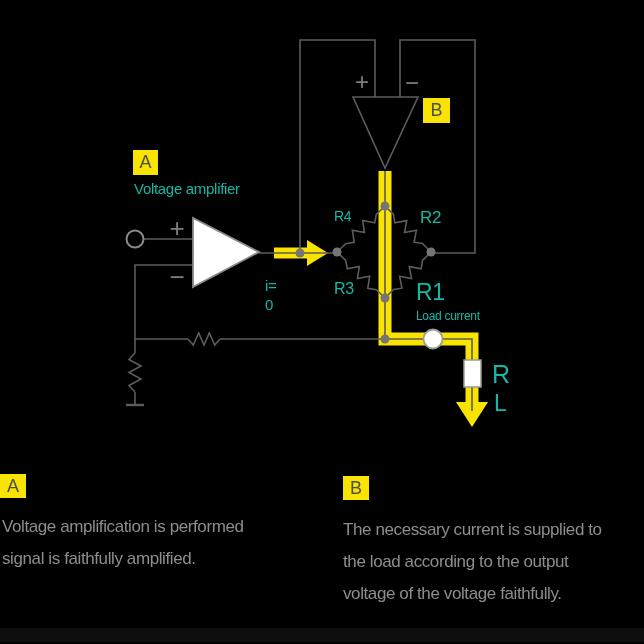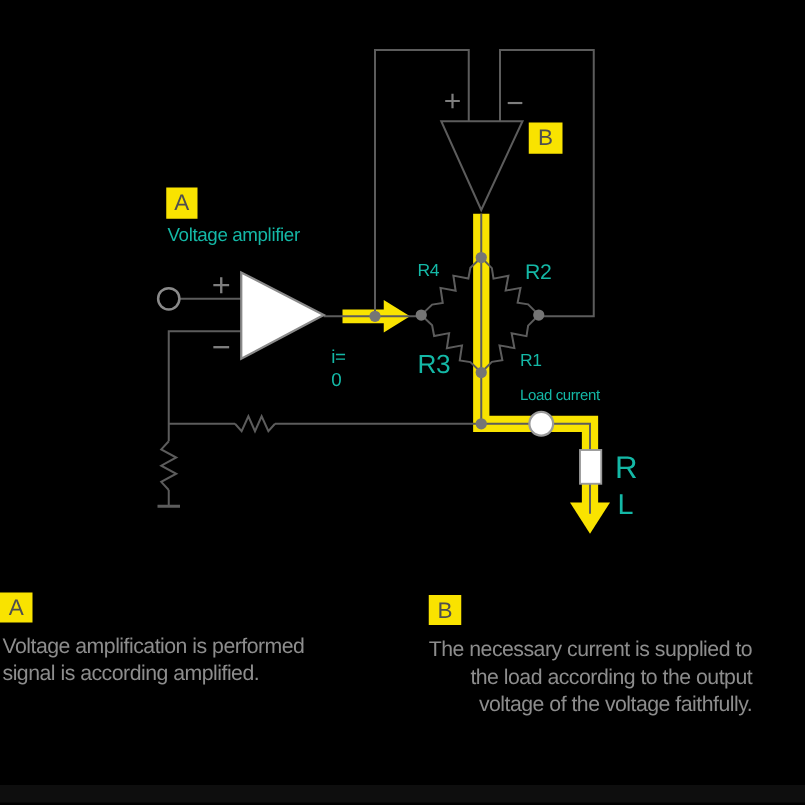--- a/index.html
+++ b/index.html
@@ -9,21 +9,21 @@
   }
   .stage svg{position:absolute;left:0;top:0;}
   .lbl{position:absolute;color:#14b8a6;letter-spacing:-0.3px;line-height:1;white-space:nowrap;}
   .tag{
     position:absolute;background:#F9E300;color:#4F4F4F;
     display:flex;align-items:center;justify-content:center;
     font-size:18px;letter-spacing:0;
   }
   .sign{position:absolute;color:#7E7E7E;font-size:24px;line-height:1;width:20px;text-align:center;}
   .note{position:absolute;color:#8D8D8D;font-size:17px;line-height:22px;letter-spacing:-0.4px;}
-  .note span{display:block;}
+  .note span{display:block;margin-top:10px;}
   .ieq span{display:block;}
   .footer-bar{position:absolute;left:0;top:628px;width:644px;height:14px;background:#0E0E0E;}
 </style>
 </head>
 <body>
 
 <div class="stage">
 
   <svg width="644" height="644" viewBox="0 0 644 644">
 
@@ -80,34 +80,34 @@
     <span>i=</span>
     <span>0</span>
   </div>
 
   <div class="tag" style="left:423px;top:98px;width:27px;height:25px;">B</div>
   <div class="sign" style="left:352px;top:70px;">+</div>
   <div class="sign" style="left:402px;top:71px;">−</div>
 
   <div class="lbl" style="left:334px;top:209px;font-size:14px;">R4</div>
   <div class="lbl" style="left:420px;top:209px;font-size:17px;">R2</div>
-  <div class="lbl" style="left:334px;top:281px;font-size:21px;">R3</div>
-  <div class="lbl" style="left:416px;top:281px;font-size:14px;">R1</div>
+  <div class="lbl" style="left:334px;top:281px;font-size:16px;">R3</div>
+  <div class="lbl" style="left:416px;top:281px;font-size:23px;">R1</div>
 
   <div class="lbl" style="left:416px;top:310px;font-size:12px;">Load current</div>
   <div class="lbl" style="left:492px;top:362px;font-size:25px;">R</div>
   <div class="lbl" style="left:494px;top:392px;font-size:23px;">L</div>
 
   <div class="tag" style="left:0px;top:474px;width:26px;height:24px;">A</div>
   <div class="note" style="left:2px;top:506px;">
     <span>Voltage amplification is performed</span>
-    <span>signal is according amplified.</span>
+    <span>signal is faithfully amplified.</span>
   </div>
 
   <div class="tag" style="left:343px;top:476px;width:26px;height:24px;">B</div>
-  <div class="note" style="left:343px;top:509px;text-align:right;">
+  <div class="note" style="left:343px;top:509px;">
     <span>The necessary current is supplied to</span>
     <span>the load according to the output</span>
     <span>voltage of the voltage faithfully.</span>
   </div>
 
   <div class="footer-bar"></div>
 </div>
 
 </body></html>

